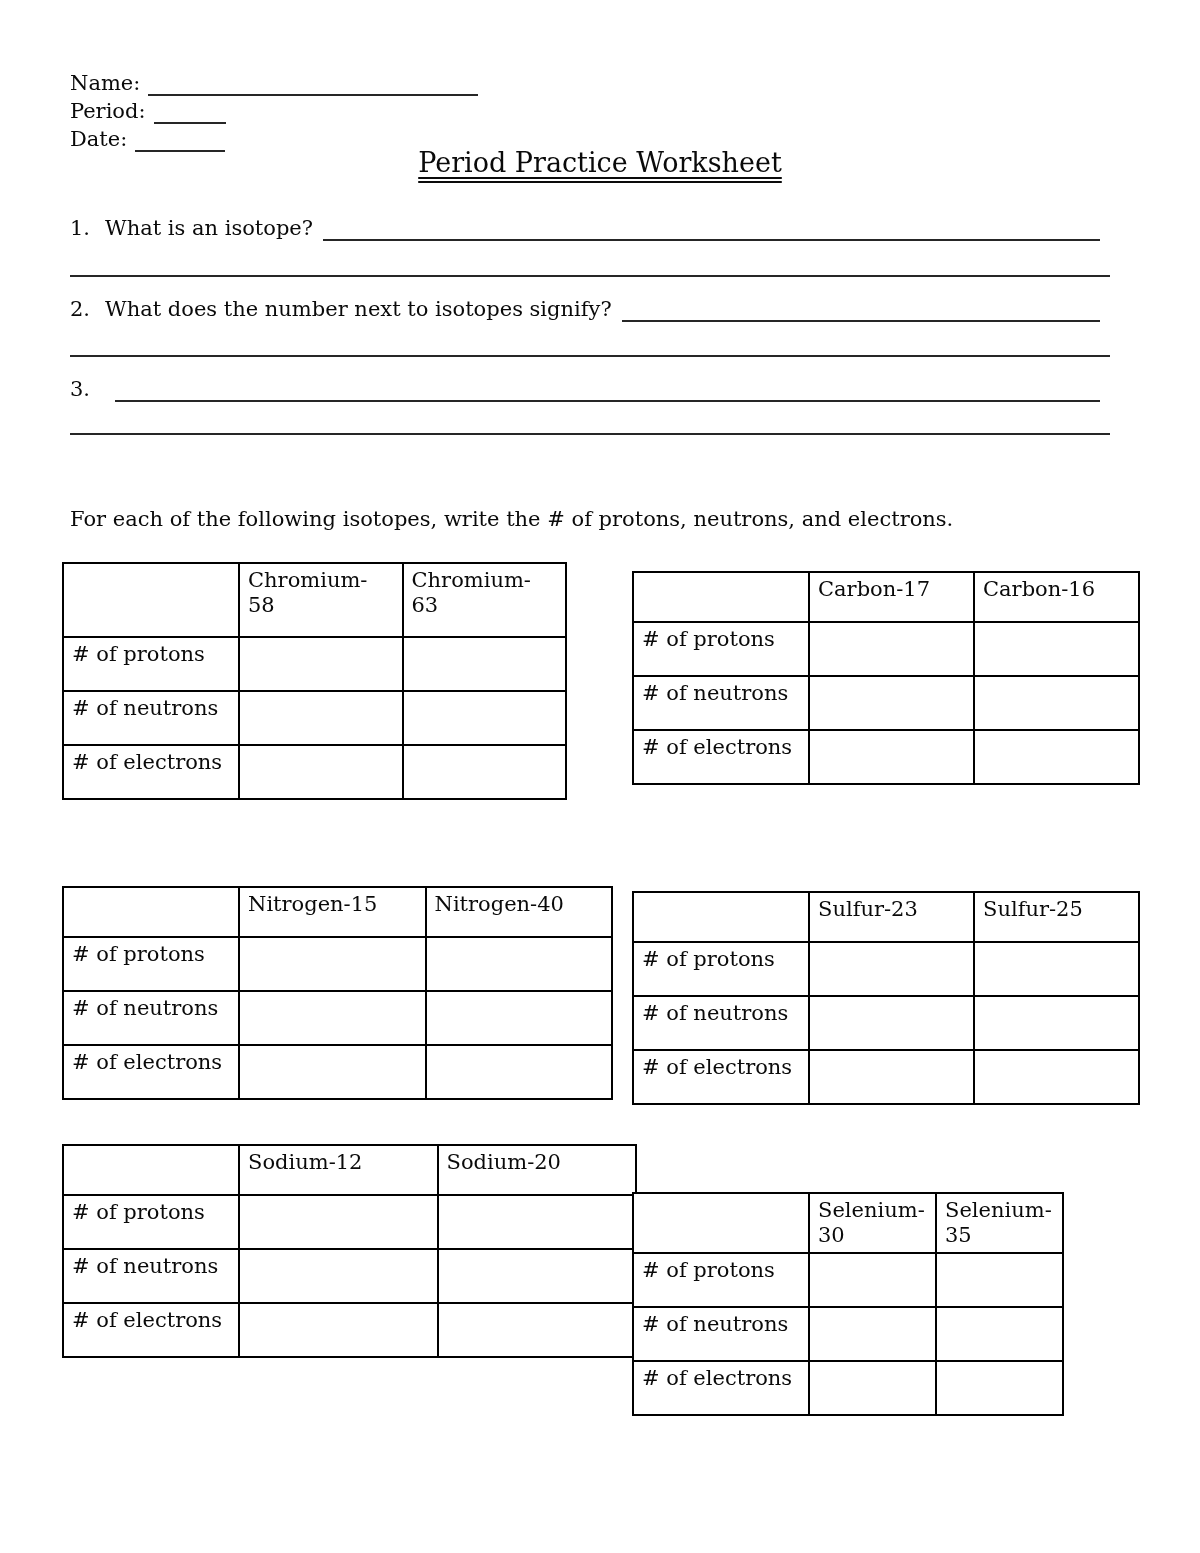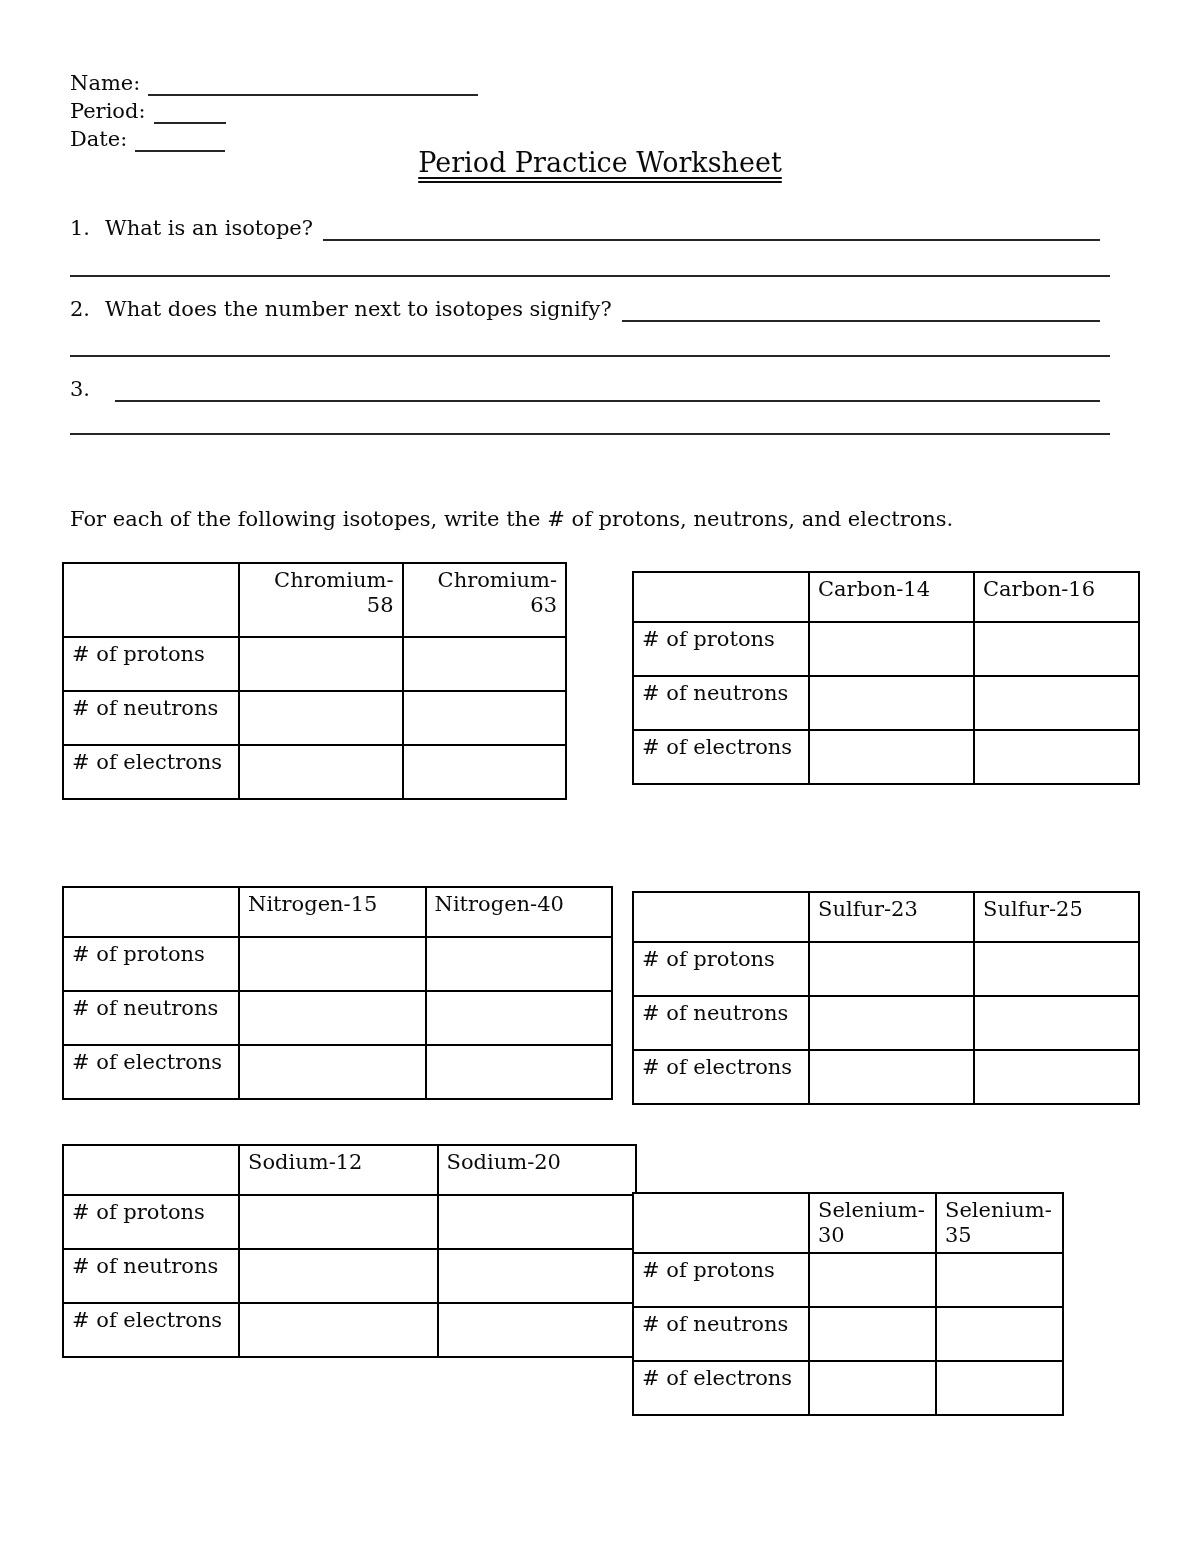--- a/index.html
+++ b/index.html
@@ -90,21 +90,21 @@
   .iso-table td {
     border: 2px solid #000000;
     vertical-align: top;
     padding: 4px 8px;
     font-size: 21px;
     line-height: 25px;
     overflow: hidden;
   }
   .iso-table col.c-lbl { width: 176px; }
   .iso-table .head-row { height: 50px; }
-  .iso-table.tall-head .head-row { height: 74px; text-align: right; }
+  .iso-table.tall-head .head-row { height: 74px; }
   .iso-table .data-row { height: 54px; }
   .hd { white-space: pre-line; }
 </style>
 </head>
 <body>
 
 <div class="page">
 
   <div class="id-row" style="top:68px">
     <span>Name:</span>
@@ -177,21 +177,21 @@
 
   <table class="iso-table" style="left:632px; top:571px; width:508px">
     <colgroup>
         <col class="c-lbl">
         <col>
         <col>
       </colgroup>
     <tbody>
       <tr class="head-row">
         <td></td>
-        <td class="hd">Carbon-14</td>
+        <td class="hd">Carbon-17</td>
         <td class="hd">Carbon-16</td>
       </tr>
       <tr class="data-row">
         <td># of protons</td>
         <td></td>
         <td></td>
       </tr>
       <tr class="data-row">
         <td># of neutrons</td>
         <td></td>

